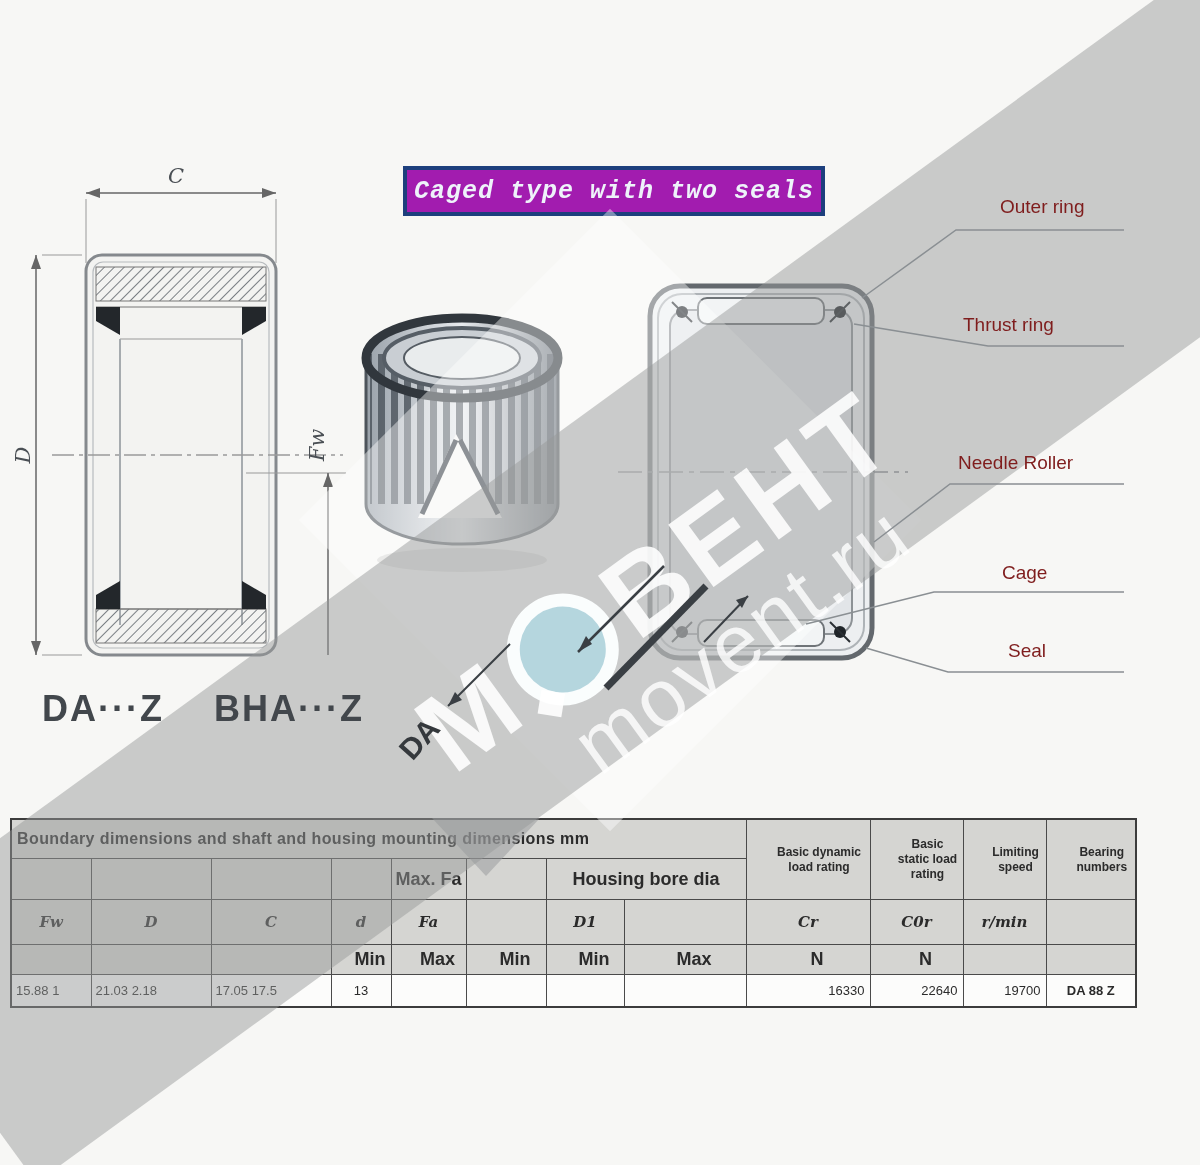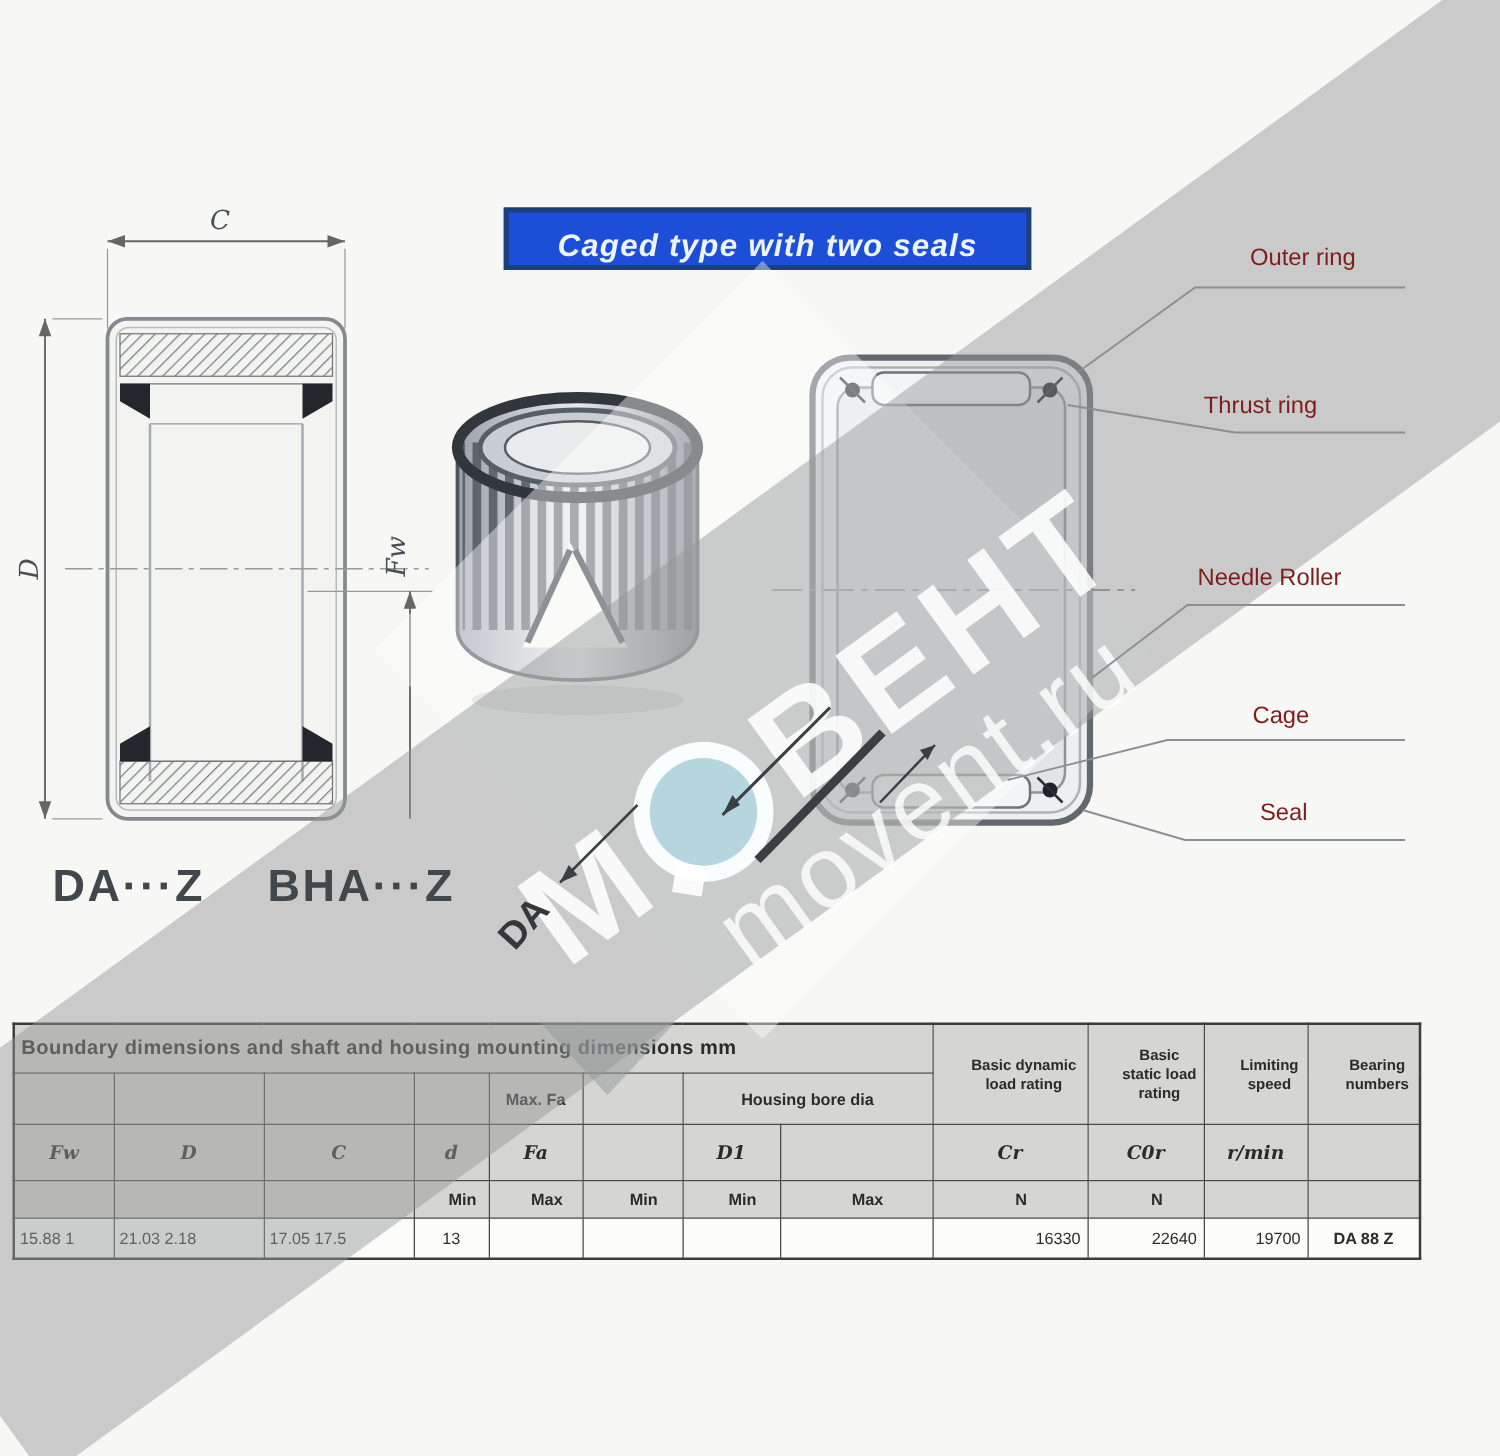--- a/index.html
+++ b/index.html
@@ -1,20 +1,20 @@
 <!DOCTYPE html>
 <html><head>
 <meta charset="utf-8">
 <style>
   html,body{margin:0;padding:0;background:#e9e9e7;}
   .page{position:relative;width:1200px;height:1165px;background:#f7f7f5;overflow:hidden;
         font-family:"Liberation Sans",sans-serif;color:#333;}
   
   .banner{position:absolute;left:403px;top:166px;width:414px;height:42px;
-          background:#1d4ed8;border:4px solid #1d3f7d;display:flex;align-items:flex-end;justify-content:center;z-index:4;}
+          background:#a21caf;border:4px solid #1d3f7d;display:flex;align-items:center;justify-content:center;z-index:4;font-family:Liberation Mono, monospace;}
   .banner span{color:#eef3fa;font-size:25px;font-weight:bold;font-style:italic;letter-spacing:1px;white-space:nowrap;}
   
   .svgabs{position:absolute;overflow:visible;}
   .dimtext{font-family:"DejaVu Serif",serif;font-style:italic;font-size:21px;fill:#4a4f54;}
   
   .callout{position:absolute;font-size:19px;color:#7f1d1d;z-index:12;white-space:nowrap;}
   
   .models{position:absolute;left:42px;top:688px;font-size:36px;font-weight:bold;color:#42474c;
           letter-spacing:2px;z-index:12;white-space:nowrap;}
   .models span{margin-right:38px;}
@@ -33,21 +33,21 @@
            background:rgba(178,216,226,0.85);margin:0 8px;position:relative;}
   .wm-logo:after{content:"";position:absolute;left:-10px;bottom:-6px;width:24px;height:24px;
                  background:rgba(255,255,255,0.9);transform:rotate(45deg);}
   .wm-line2{font-size:82px;color:rgba(255,255,255,0.8);margin-left:118px;margin-top:-6px;letter-spacing:3px;}
   .wm-stamp{position:absolute;left:398px;top:722px;transform:rotate(-48deg);font-size:30px;
             font-weight:bold;color:#34383c;z-index:12;pointer-events:none;}
   
   .cattable{position:absolute;left:10px;top:818px;z-index:6;border-collapse:collapse;table-layout:fixed;
             font-family:"Liberation Sans",sans-serif;}
   .cattable td{border:1.6px solid #4a4a4a;background:#d5d5d2;text-align:center;vertical-align:middle;
-               font-weight:bold;font-size:13px;color:#2b2b2b;padding:1px 2px;overflow:hidden;}
+               font-weight:bold;font-size:18px;color:#2b2b2b;padding:1px 2px;overflow:hidden;}
   .cattable{border:2.5px solid #3c3c3c;}
   .cattable tr.r1 td{height:36px;}
   .cattable tr.r2 td{height:38px;}
   .cattable tr.r3 td{height:42px;}
   .cattable tr.r4 td{height:27px;padding-left:20px;}
   .cattable td.gh{text-align:left;font-size:16px;padding-left:5px;letter-spacing:0.4px;}
   .cattable td.rg{font-size:12px;line-height:1.25;padding-left:24px;}
   .cattable tr.r3 td{font-family:"DejaVu Serif",serif;font-style:italic;font-size:15px;}
   .cattable tr.data td{background:#fcfcfb;height:29px;font-size:13px;font-weight:normal;}
   .cattable tr.data td.L{text-align:left;padding-left:4px;}

